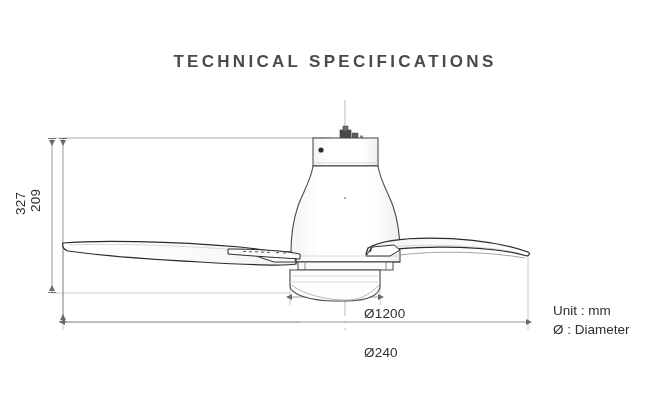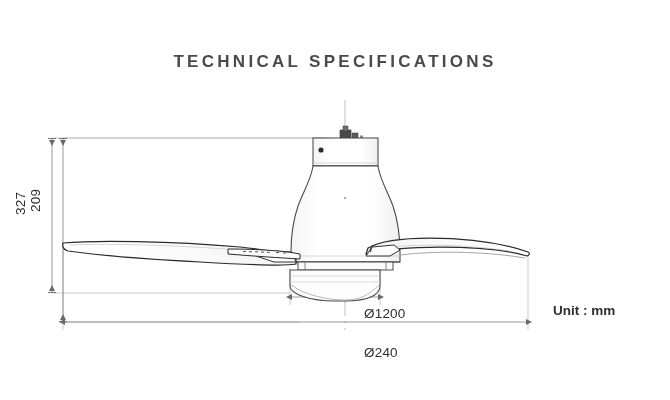--- a/index.html
+++ b/index.html
@@ -68,21 +68,20 @@
 
   
   .legend {
     position: absolute;
     left: 553px;
     top: 301px;
     font-size: 13.5px;
     line-height: 19px;
     color: #2e2e2e;
     white-space: nowrap;
-    font-weight: bold;
   }
   .legend div { white-space: nowrap; }
 </style>
 </head>
 <body>
 
 <div id="page-root">
 
   <div class="title">TECHNICAL SPECIFICATIONS</div>
 
@@ -262,15 +261,16 @@
   <div class="dim-label dim-vert" id="label-327">327</div>
 
   <div class="dim-label dim-vert" id="label-209">209</div>
 
   <div class="dim-label" id="label-d240">Ø240</div>
 
   <div class="dim-label" id="label-d1200">Ø1200</div>
 
   <div class="legend">
     <div>Unit : mm</div>
+    <div>Ø : Diameter</div>
   </div>
 
 </div>
 
 </body></html>

